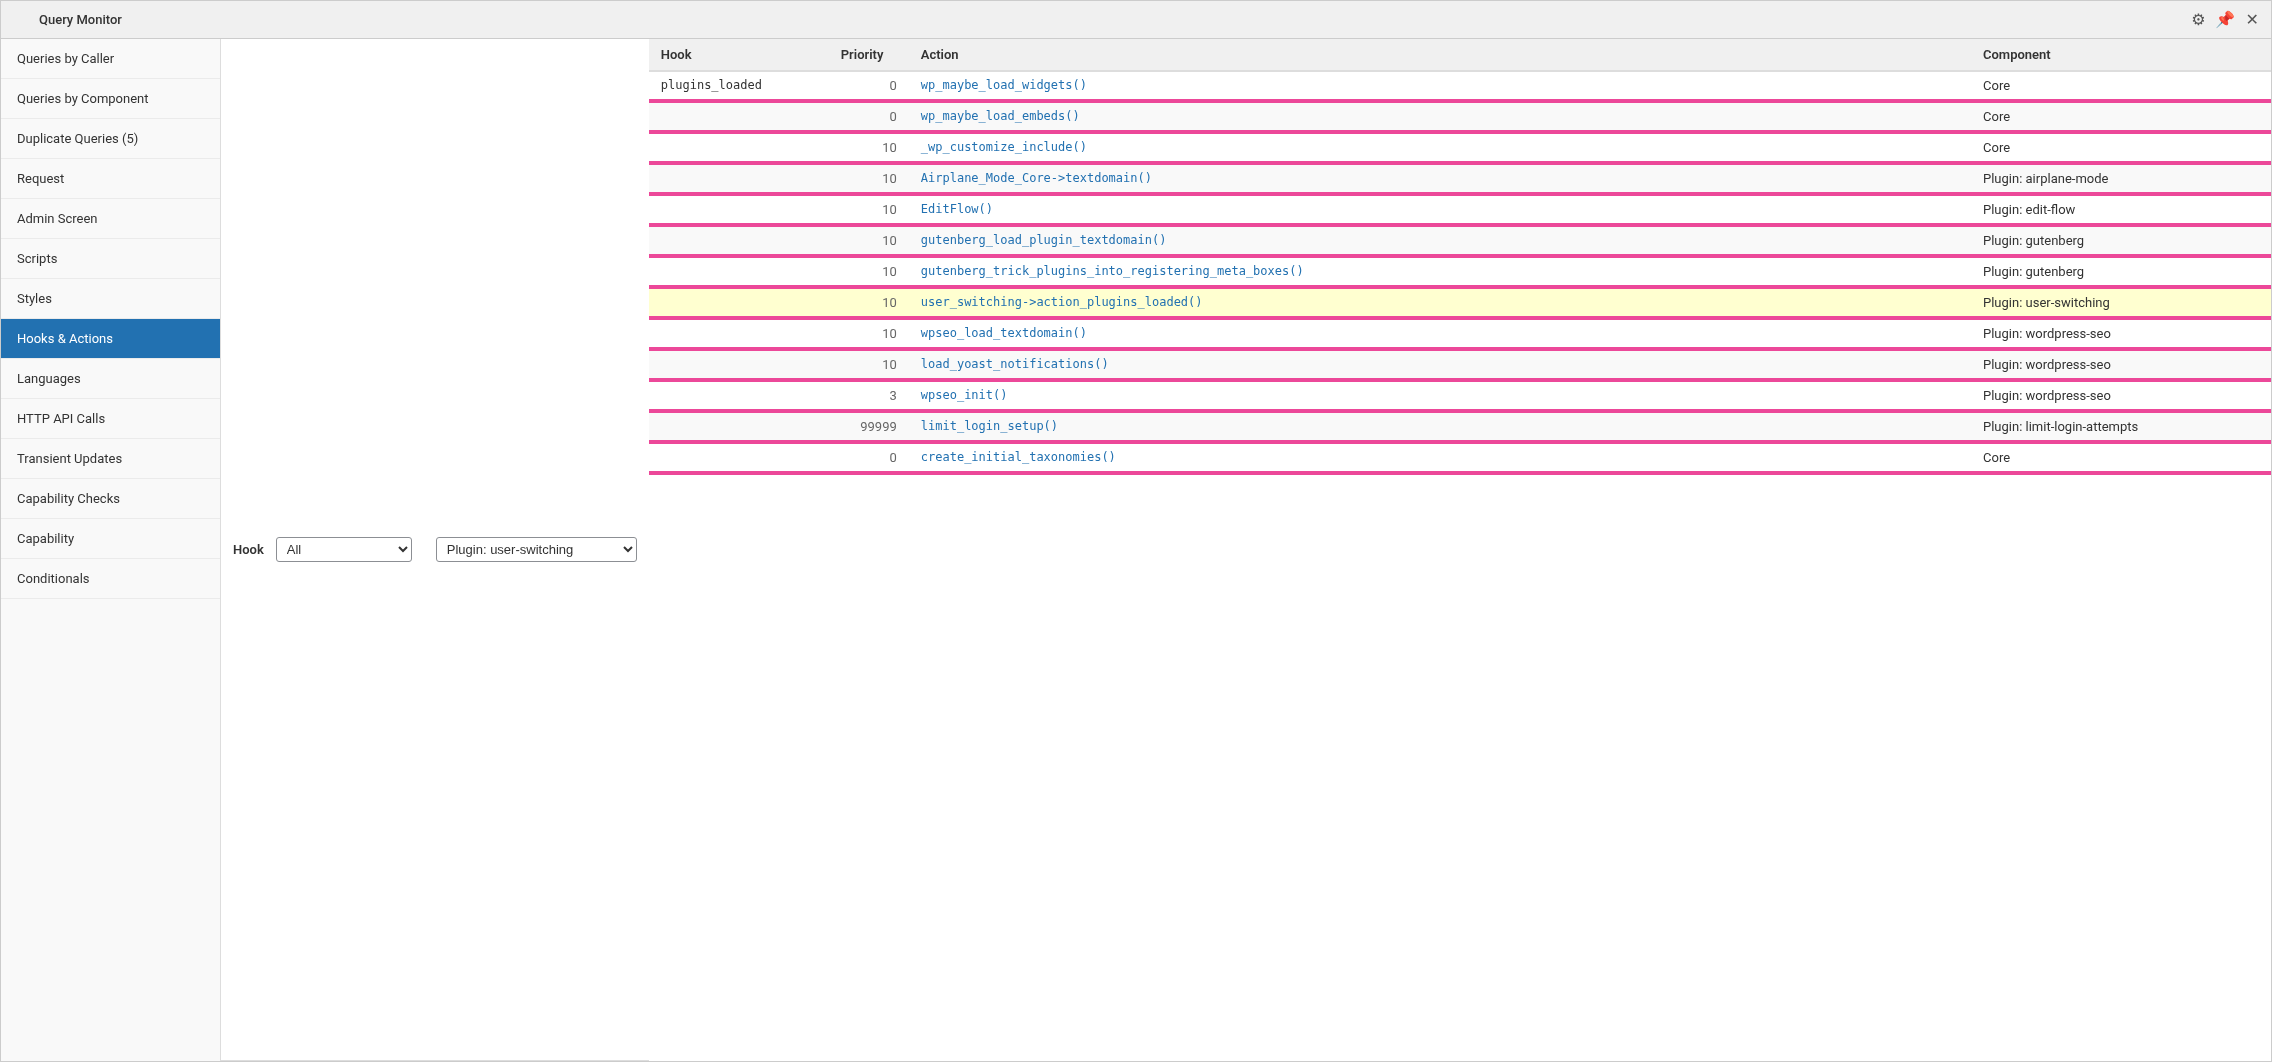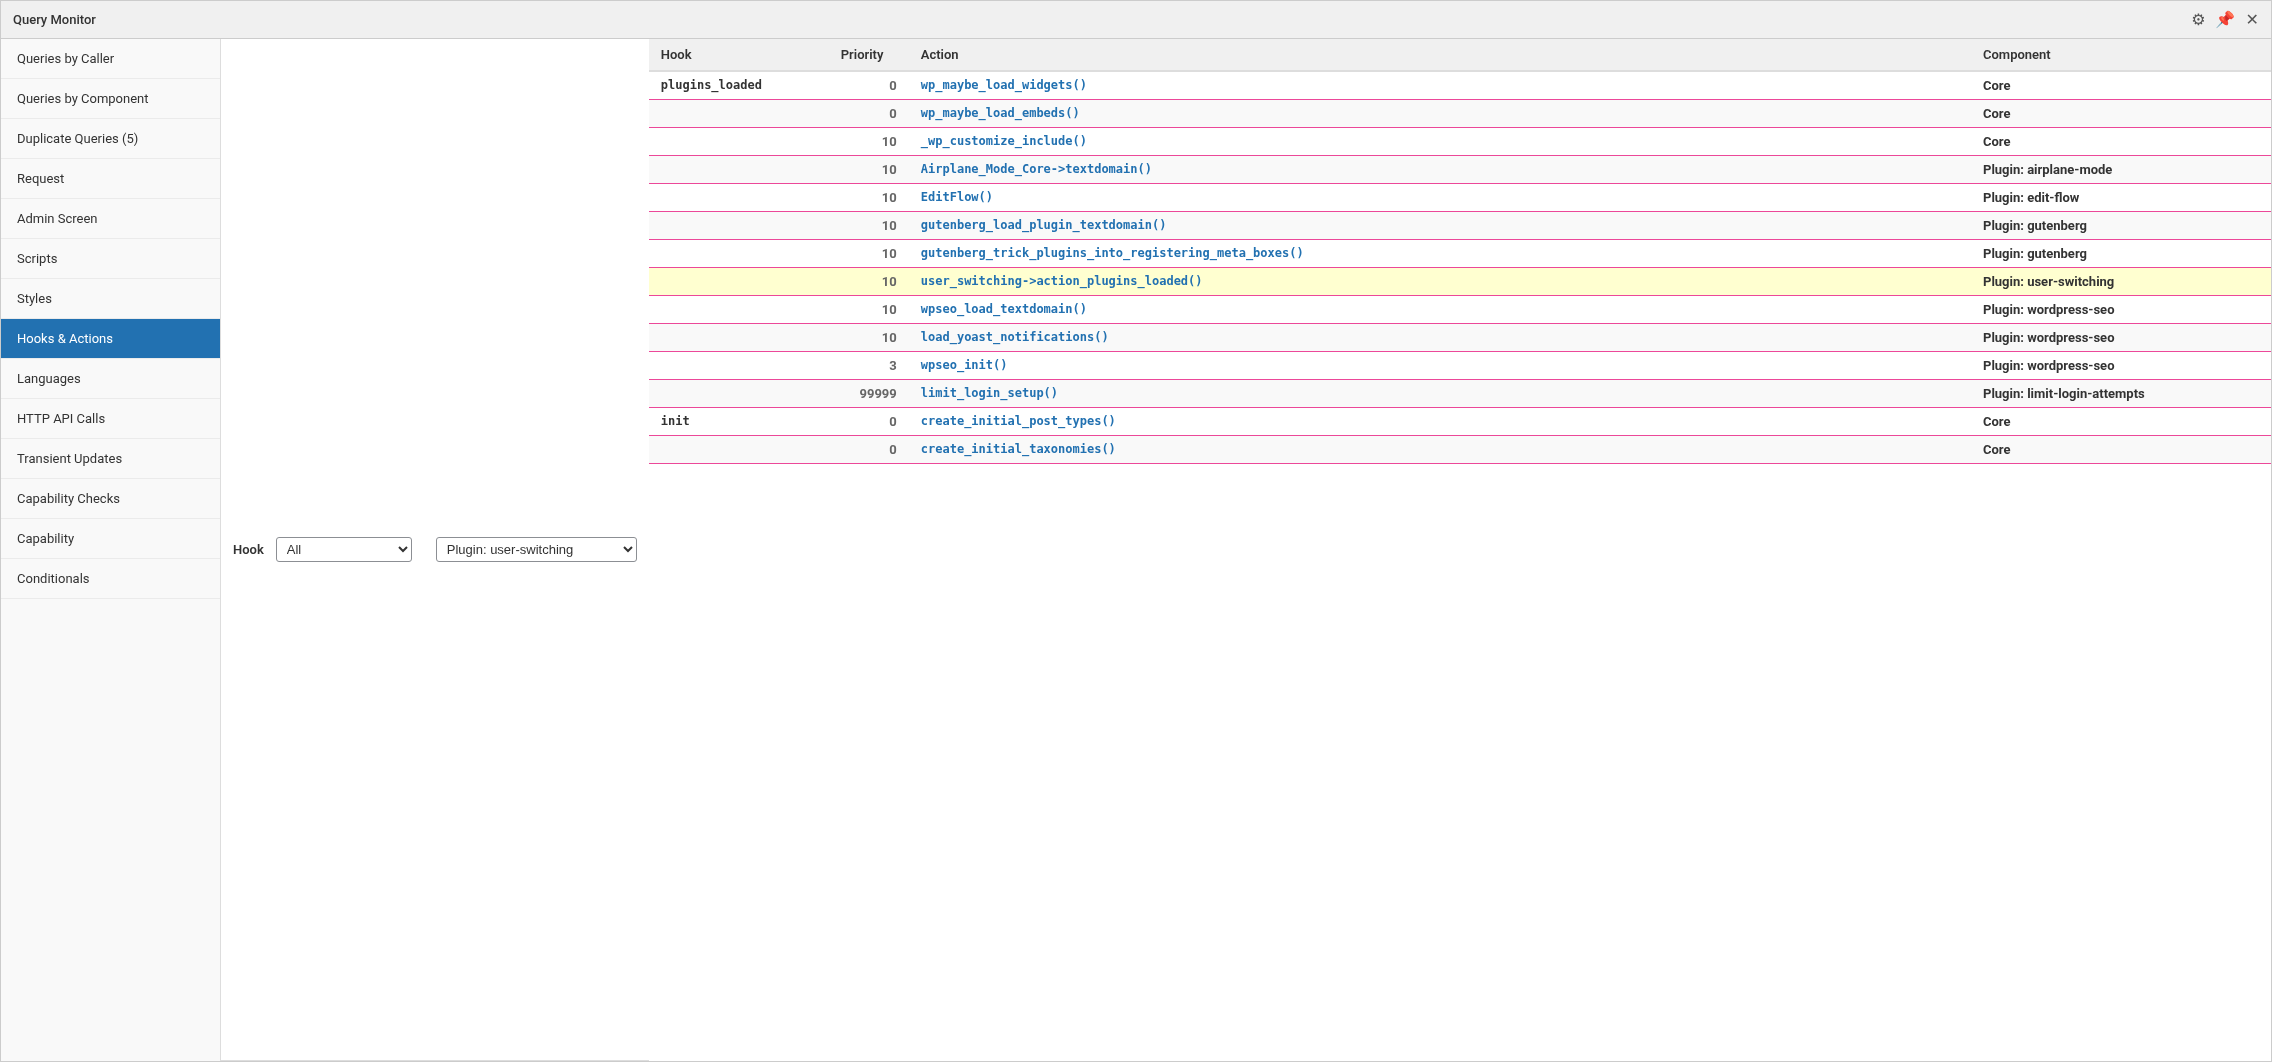--- a/index.html
+++ b/index.html
@@ -1,21 +1,21 @@
 <!DOCTYPE html>
 <html><head>
   <meta charset="utf-8">
   <style>
     * { box-sizing: border-box; margin: 0; padding: 0; }
     body { font-family: -apple-system, BlinkMacSystemFont, "Segoe UI", Roboto, sans-serif; font-size: 13px; background: #f1f1f1; color: #333; }
 
     .window { width: 2272px; height: 1062px; display: flex; flex-direction: column; background: #fff; border: 1px solid #ccc; overflow: hidden; }
 
     .title-bar { background: #f0f0f0; border-bottom: 1px solid #ccc; padding: 6px 12px; display: flex; align-items: center; justify-content: space-between; height: 38px; }
-    .title-bar-title { font-size: 13px; font-weight: 500; color: #333; }
+    .title-bar-title { font-size: 13px; font-weight: 500; color: #333; margin-left: 26px; }
     .title-bar-actions { display: flex; gap: 10px; align-items: center; }
     .title-bar-icon { font-size: 16px; color: #555; cursor: pointer; }
 
     .main-layout { display: flex; flex: 1; overflow: hidden; }
 
     
     .sidebar { width: 220px; min-width: 220px; background: #f9f9f9; border-right: 1px solid #ddd; overflow-y: auto; }
     .sidebar-item { padding: 12px 16px; cursor: pointer; border-bottom: 1px solid #ebebeb; font-size: 13px; color: #333; }
     .sidebar-item.active { background: #2271b1; color: #fff; position: relative; }
     .sidebar-item.active::after { content: ''; position: absolute; right: -8px; top: 50%; transform: translateY(-50%); border-top: 8px solid transparent; border-bottom: 8px solid transparent; border-left: 8px solid #2271b1; }
@@ -28,21 +28,21 @@
     .toolbar-label { font-size: 13px; font-weight: 600; color: #333; }
     .toolbar-select { font-size: 13px; padding: 3px 20px 3px 6px; border: 1px solid #8c8f94; border-radius: 3px; background: #fff; color: #333; appearance: auto; cursor: pointer; }
     .toolbar-spacer { flex: 1; }
     .toolbar-component-select { font-size: 13px; padding: 3px 20px 3px 6px; border: 1px solid #8c8f94; border-radius: 3px; background: #fff; color: #333; appearance: auto; cursor: pointer; min-width: 200px; }
 
     
     .table-container { flex: 1; overflow-y: auto; }
     table { width: 100%; border-collapse: collapse; font-size: 13px; }
     thead tr { background: #f0f0f0; border-bottom: 2px solid #ddd; }
     thead th { padding: 8px 12px; text-align: left; font-weight: 600; color: #333; font-size: 13px; white-space: nowrap; }
-    tbody tr { border-bottom: 1px solid #ec4899; font-weight: bold; }
+    tbody tr { border-bottom: 4px solid #ec4899; }
     tbody tr:nth-child(even) { background: #f9f9f9; }
     tbody tr.highlighted { background: #ffffd0; }
     td { padding: 6px 12px; vertical-align: top; color: #333; }
     td.hook-cell { font-family: monospace; font-size: 12px; color: #333; white-space: nowrap; }
     td.priority-cell { text-align: right; color: #666; font-size: 13px; }
     td.action-cell { color: #2271b1; font-family: monospace; font-size: 12px; cursor: pointer; }
     td.component-cell { color: #333; font-size: 13px; }
 
     .col-hook { width: 180px; }
     .col-priority { width: 80px; }
@@ -168,26 +168,20 @@
                 <td class="action-cell">wpseo_init()</td>
                 <td class="component-cell">Plugin: wordpress-seo</td>
               </tr>
               <tr>
                 <td class="hook-cell"></td>
                 <td class="priority-cell">99999</td>
                 <td class="action-cell">limit_login_setup()</td>
                 <td class="component-cell">Plugin: limit-login-attempts</td>
               </tr>
               <tr>
-                <td class="hook-cell">init</td>
-                <td class="priority-cell">0</td>
-                <td class="action-cell">create_initial_post_types()</td>
-                <td class="component-cell">Core</td>
-              </tr>
-              <tr>
                 <td class="hook-cell"></td>
                 <td class="priority-cell">0</td>
                 <td class="action-cell">create_initial_taxonomies()</td>
                 <td class="component-cell">Core</td>
               </tr>
             </tbody>
         </table>
       </div>
     </div>
   </div>

